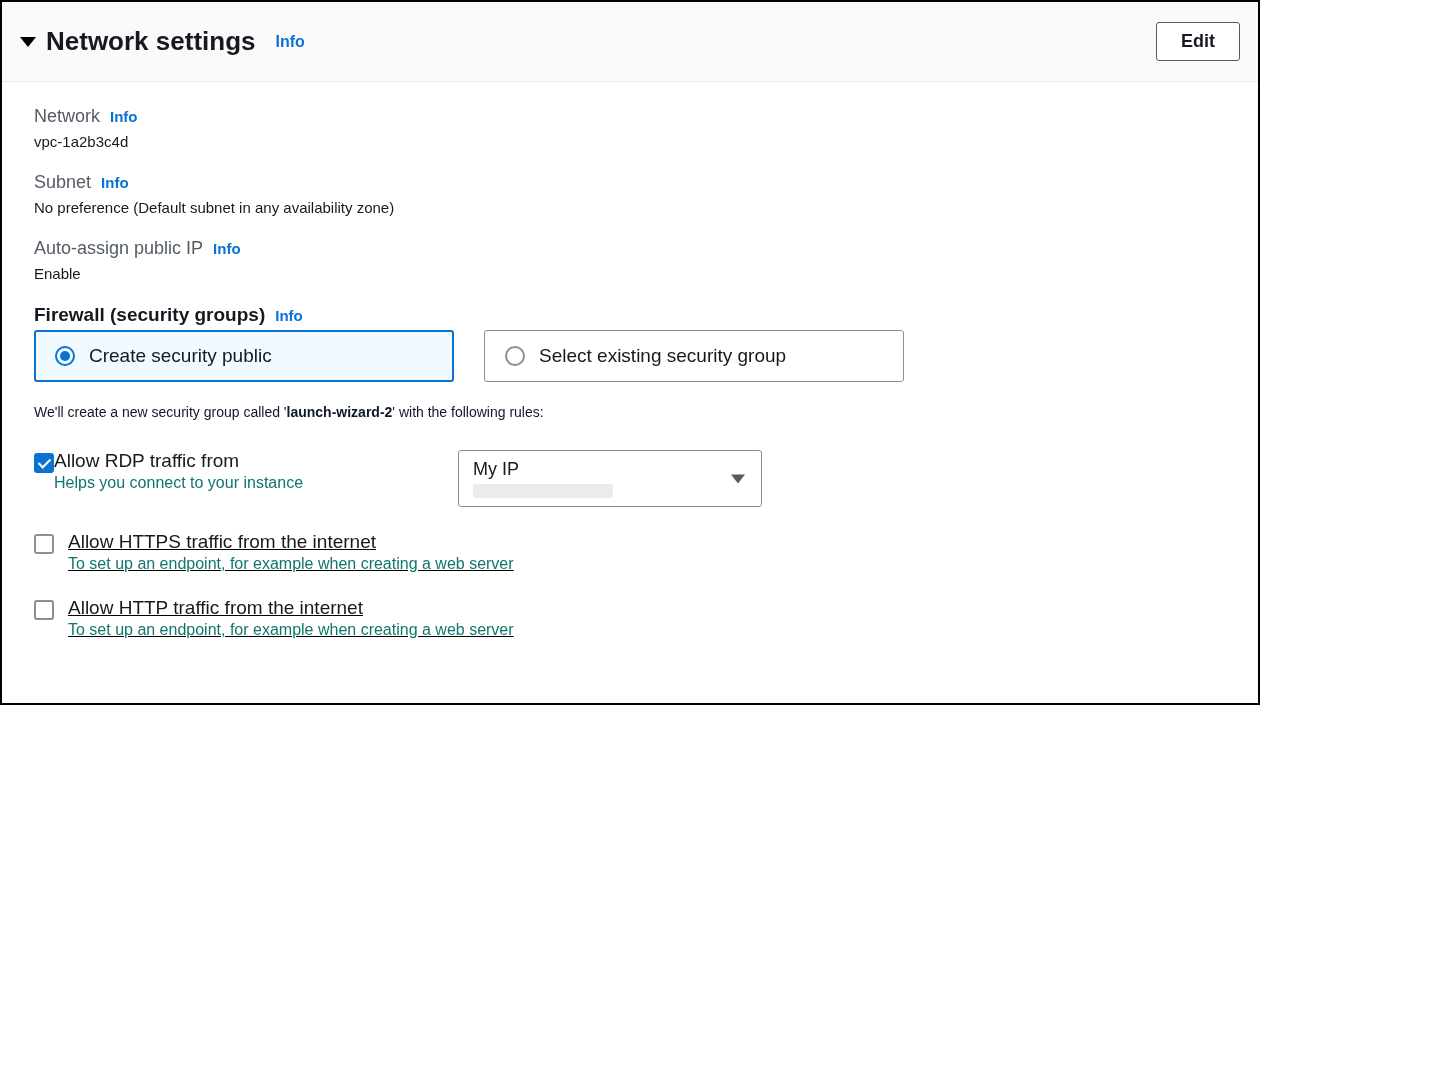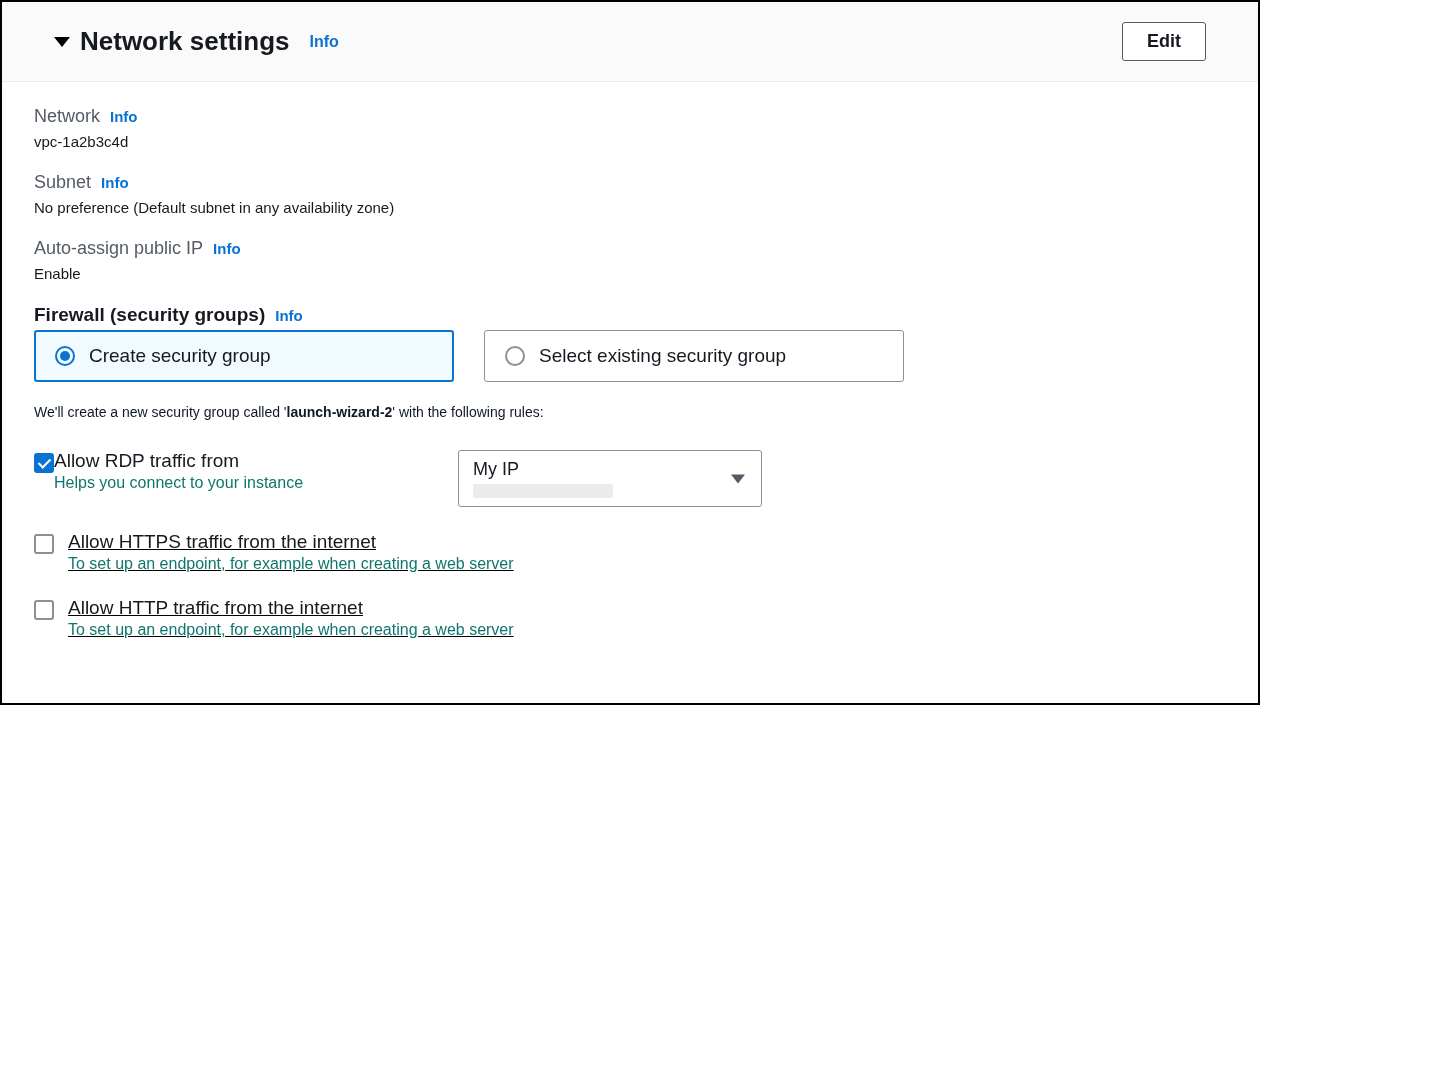--- a/index.html
+++ b/index.html
@@ -14,21 +14,21 @@
     }
     .panel {
       border: 2px solid #000;
       width: 1260px;
       margin: 0;
     }
     .panel-header {
       display: flex;
       align-items: center;
       justify-content: space-between;
-      padding: 20px 52px;
+      padding: 20px 18px;
       border-bottom: 1px solid #eaeded;
       background: #fafafa;
     }
     .header-left {
       display: flex;
       align-items: center;
       gap: 10px;
     }
     .caret {
       width: 0;
@@ -277,21 +277,21 @@
 
     <div class="field-block">
       <div class="section-label-bold">
         <span>Firewall (security groups)</span>
         <span class="info-link">Info</span>
       </div>
 
       <div class="radio-row">
         <div class="radio-option selected">
           <span class="radio-circle"></span>
-          <span>Create security group</span>
+          <span>Create security public</span>
         </div>
         <div class="radio-option">
           <span class="radio-circle"></span>
           <span>Select existing security group</span>
         </div>
       </div>
 
       <div class="create-text">
         <span>We'll create a new security group called '</span><span class="bold">launch-wizard-2</span><span>' with the following rules:</span>
       </div>

